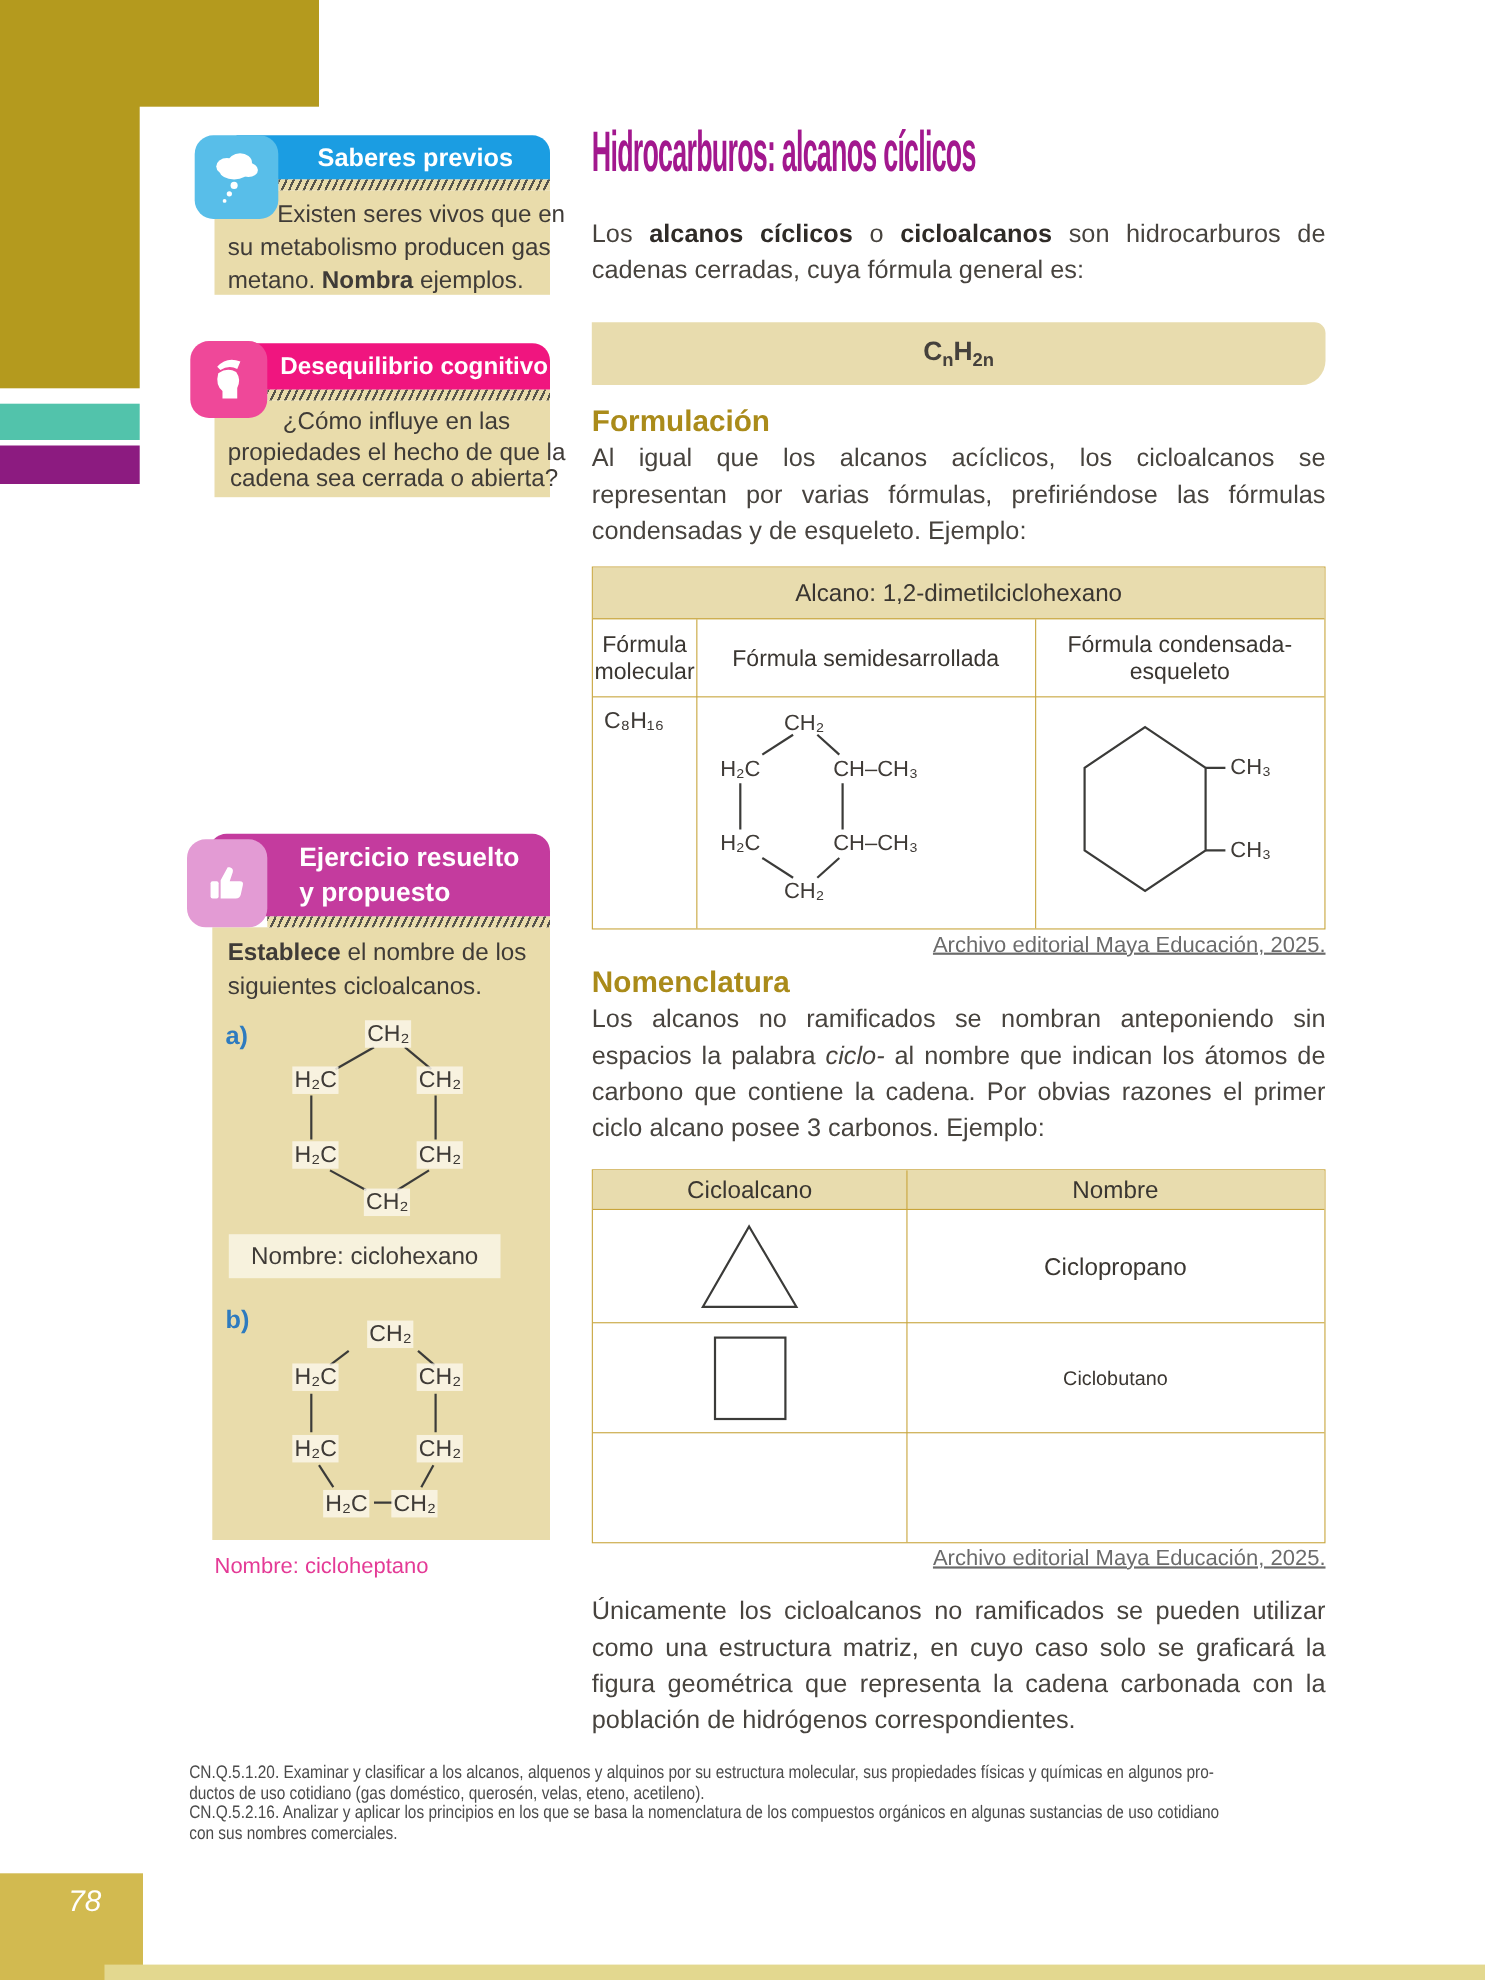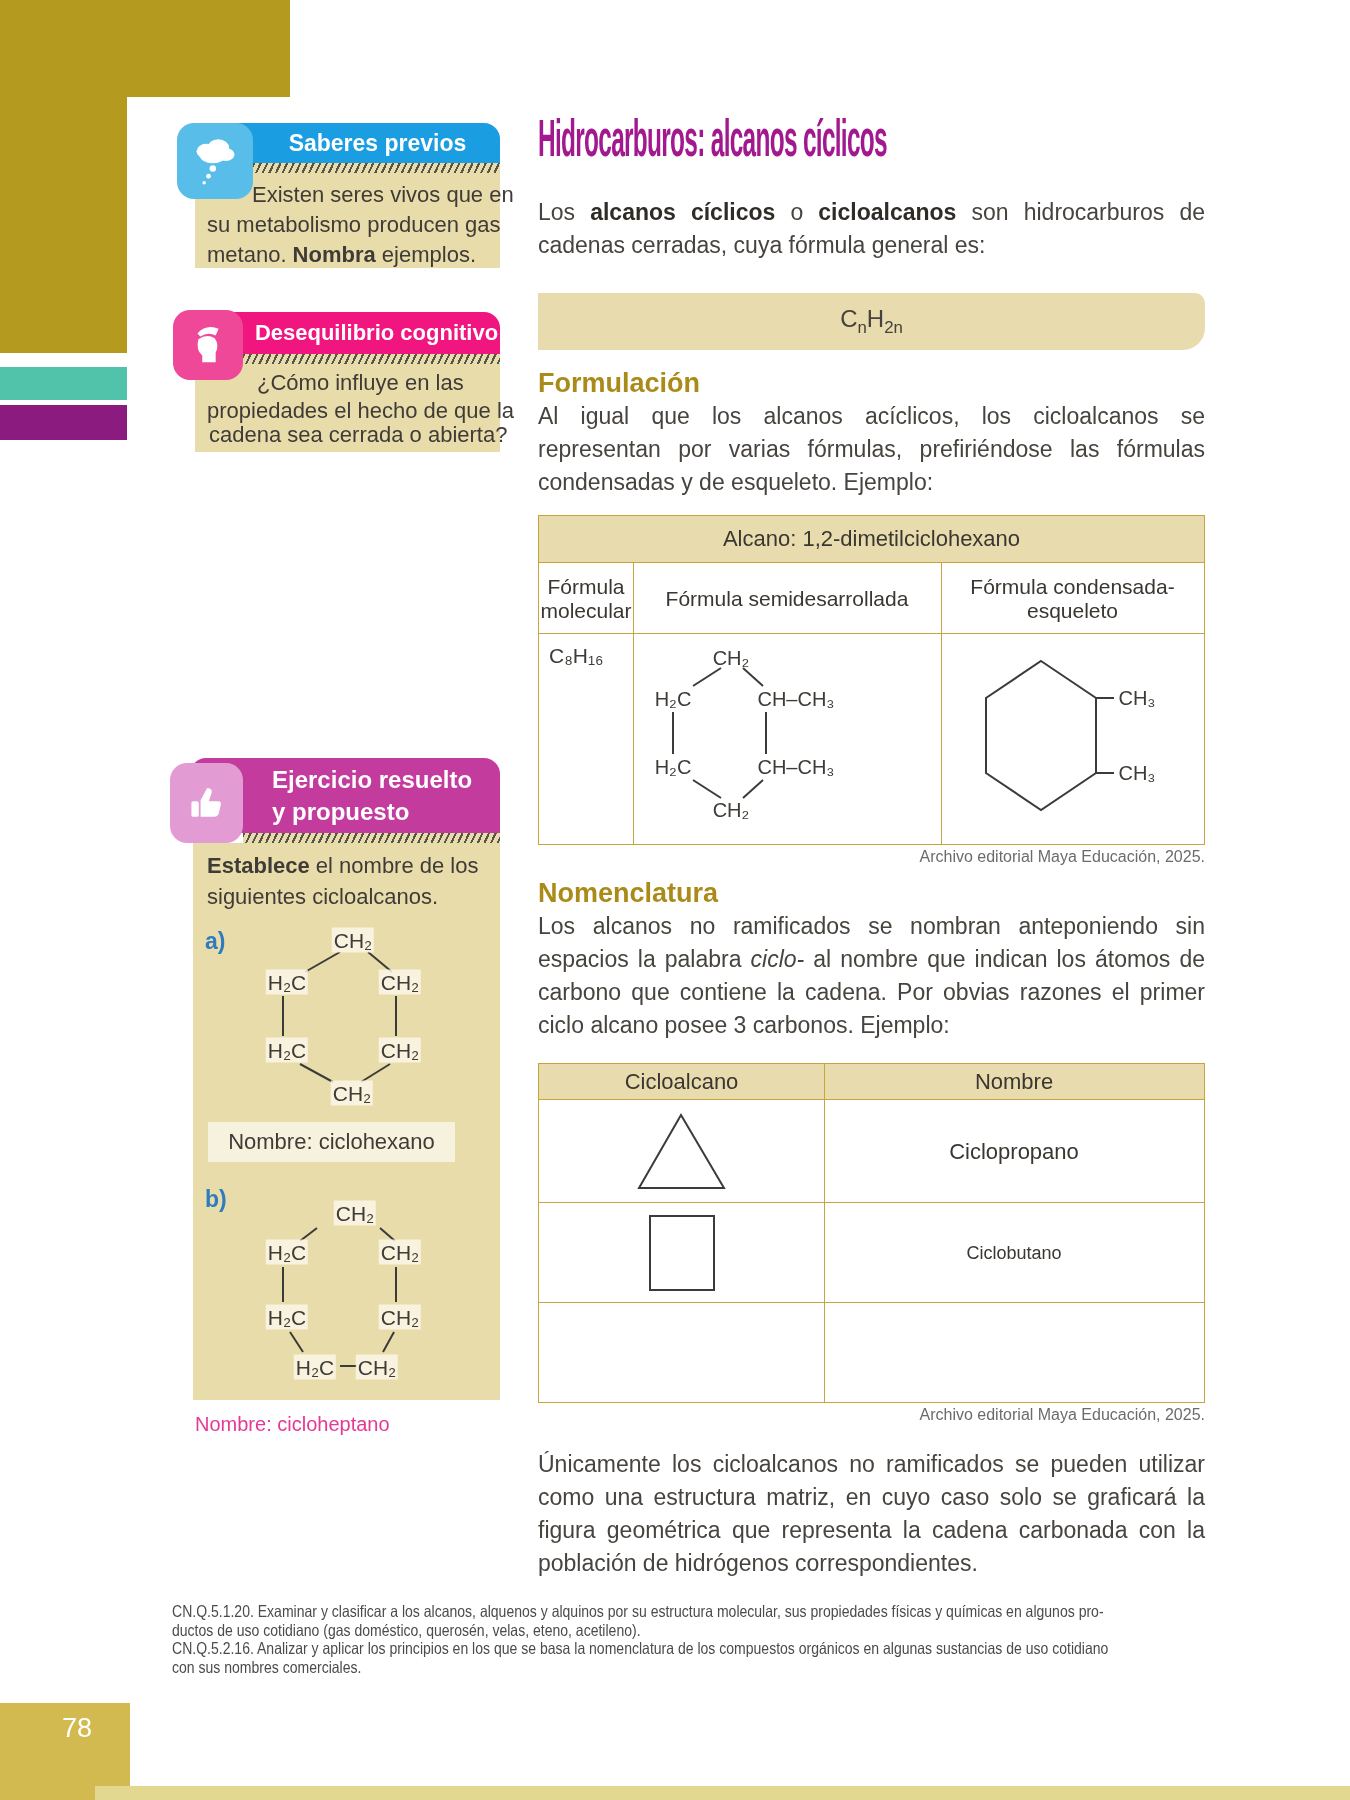--- a/index.html
+++ b/index.html
@@ -7,21 +7,21 @@
     width:1350px;height:1800px;position:relative;background:#ffffff;
     font-family:"Liberation Sans","DejaVu Sans",sans-serif;color:#3f3b37;
     overflow:hidden;
   }
   .abs{position:absolute;}
   
   .gold-top{left:0;top:0;width:290px;height:97px;background:#b49a1e;}
   .gold-left{left:0;top:0;width:127px;height:353px;background:#b49a1e;}
   .teal-bar{left:0;top:367px;width:127px;height:33px;background:#52c3ab;}
   .purple-bar{left:0;top:405px;width:127px;height:35px;background:#8c1b80;}
-  .gold-page{left:0;top:1703px;width:130px;height:97px;background:#d2ba50;}
+  .gold-page{left:0;top:1703px;width:130px;height:97px;background:#d2ba50;font-style:italic;}
   .page-num{position:absolute;left:62px;top:10px;color:#fff;font-size:27px;}
   .bottom-strip{left:95px;top:1786px;width:1255px;height:14px;background:#e3d88f;}
   
   .icon-tile{border-radius:17px;display:flex;align-items:center;justify-content:center;z-index:3;}
   .hdr-bar{z-index:2;color:#fff;font-weight:bold;display:flex;align-items:center;}
   .hatch{z-index:1;background:repeating-linear-gradient(115deg,#55534a 0px,#55534a 2px,rgba(0,0,0,0) 2px,rgba(0,0,0,0) 6px),#e9dcab;}
   .tanbox{background:#e9dcab;}
   .line{position:absolute;white-space:nowrap;font-size:22px;color:#3f3b37;}
   .blue-item{color:#2e7bbf;font-weight:bold;font-size:23px;}
   
@@ -31,23 +31,23 @@
   svg.bonds{position:absolute;left:0;top:0;}
   svg.bonds line, svg.bonds polygon, svg.bonds rect, svg.bonds polyline{stroke:#3b3b39;stroke-width:2;fill:none;}
   
   .title{left:538px;top:108px;width:980px;font-size:52px;font-weight:bold;color:#a2188e;
          letter-spacing:-1.5px;transform:scaleX(.47);transform-origin:left top;white-space:nowrap;}
   .para{left:538px;width:667px;font-size:23px;line-height:33px;text-align:justify;color:#47433e;}
   .para b{color:#2f2b27;}
   .h2{left:538px;font-size:27px;font-weight:bold;color:#aa8b1a;}
   .formula-box{left:538px;top:293px;width:667px;height:57px;background:#e8dcae;
                border-radius:0 10px 22px 0;display:flex;align-items:center;justify-content:center;
-               font-size:24px;color:#45413c;}
+               font-size:24px;color:#45413c;font-weight:bold;}
   sub{font-size:70%;}
-  .credit{position:absolute;right:145px;font-size:16px;color:#6b6b6b;white-space:nowrap;}
+  .credit{position:absolute;right:145px;font-size:20px;color:#6b6b6b;white-space:nowrap;text-decoration:underline;}
   
   .tbl{border:1px solid #c8a53c;background:#fff;}
   .tbl .trow{position:absolute;left:0;width:100%;box-sizing:border-box;border-bottom:1px solid #c8a53c;}
   .tbl .tanrow{background:#e8dcae;}
   .cell-center{display:flex;align-items:center;justify-content:center;text-align:center;font-size:21px;color:#3a3631;}
   .vline{position:absolute;width:1px;background:#c8a53c;}
   .nombre-box{left:208px;top:1122px;width:247px;height:40px;background:#f7f2dd;
               display:flex;align-items:center;justify-content:center;font-size:22px;color:#3f3b37;}
   .footer{left:172px;top:1602px;transform:scaleX(.85);transform-origin:left top;
           font-size:16.5px;line-height:18.6px;color:#4b4b4b;}

